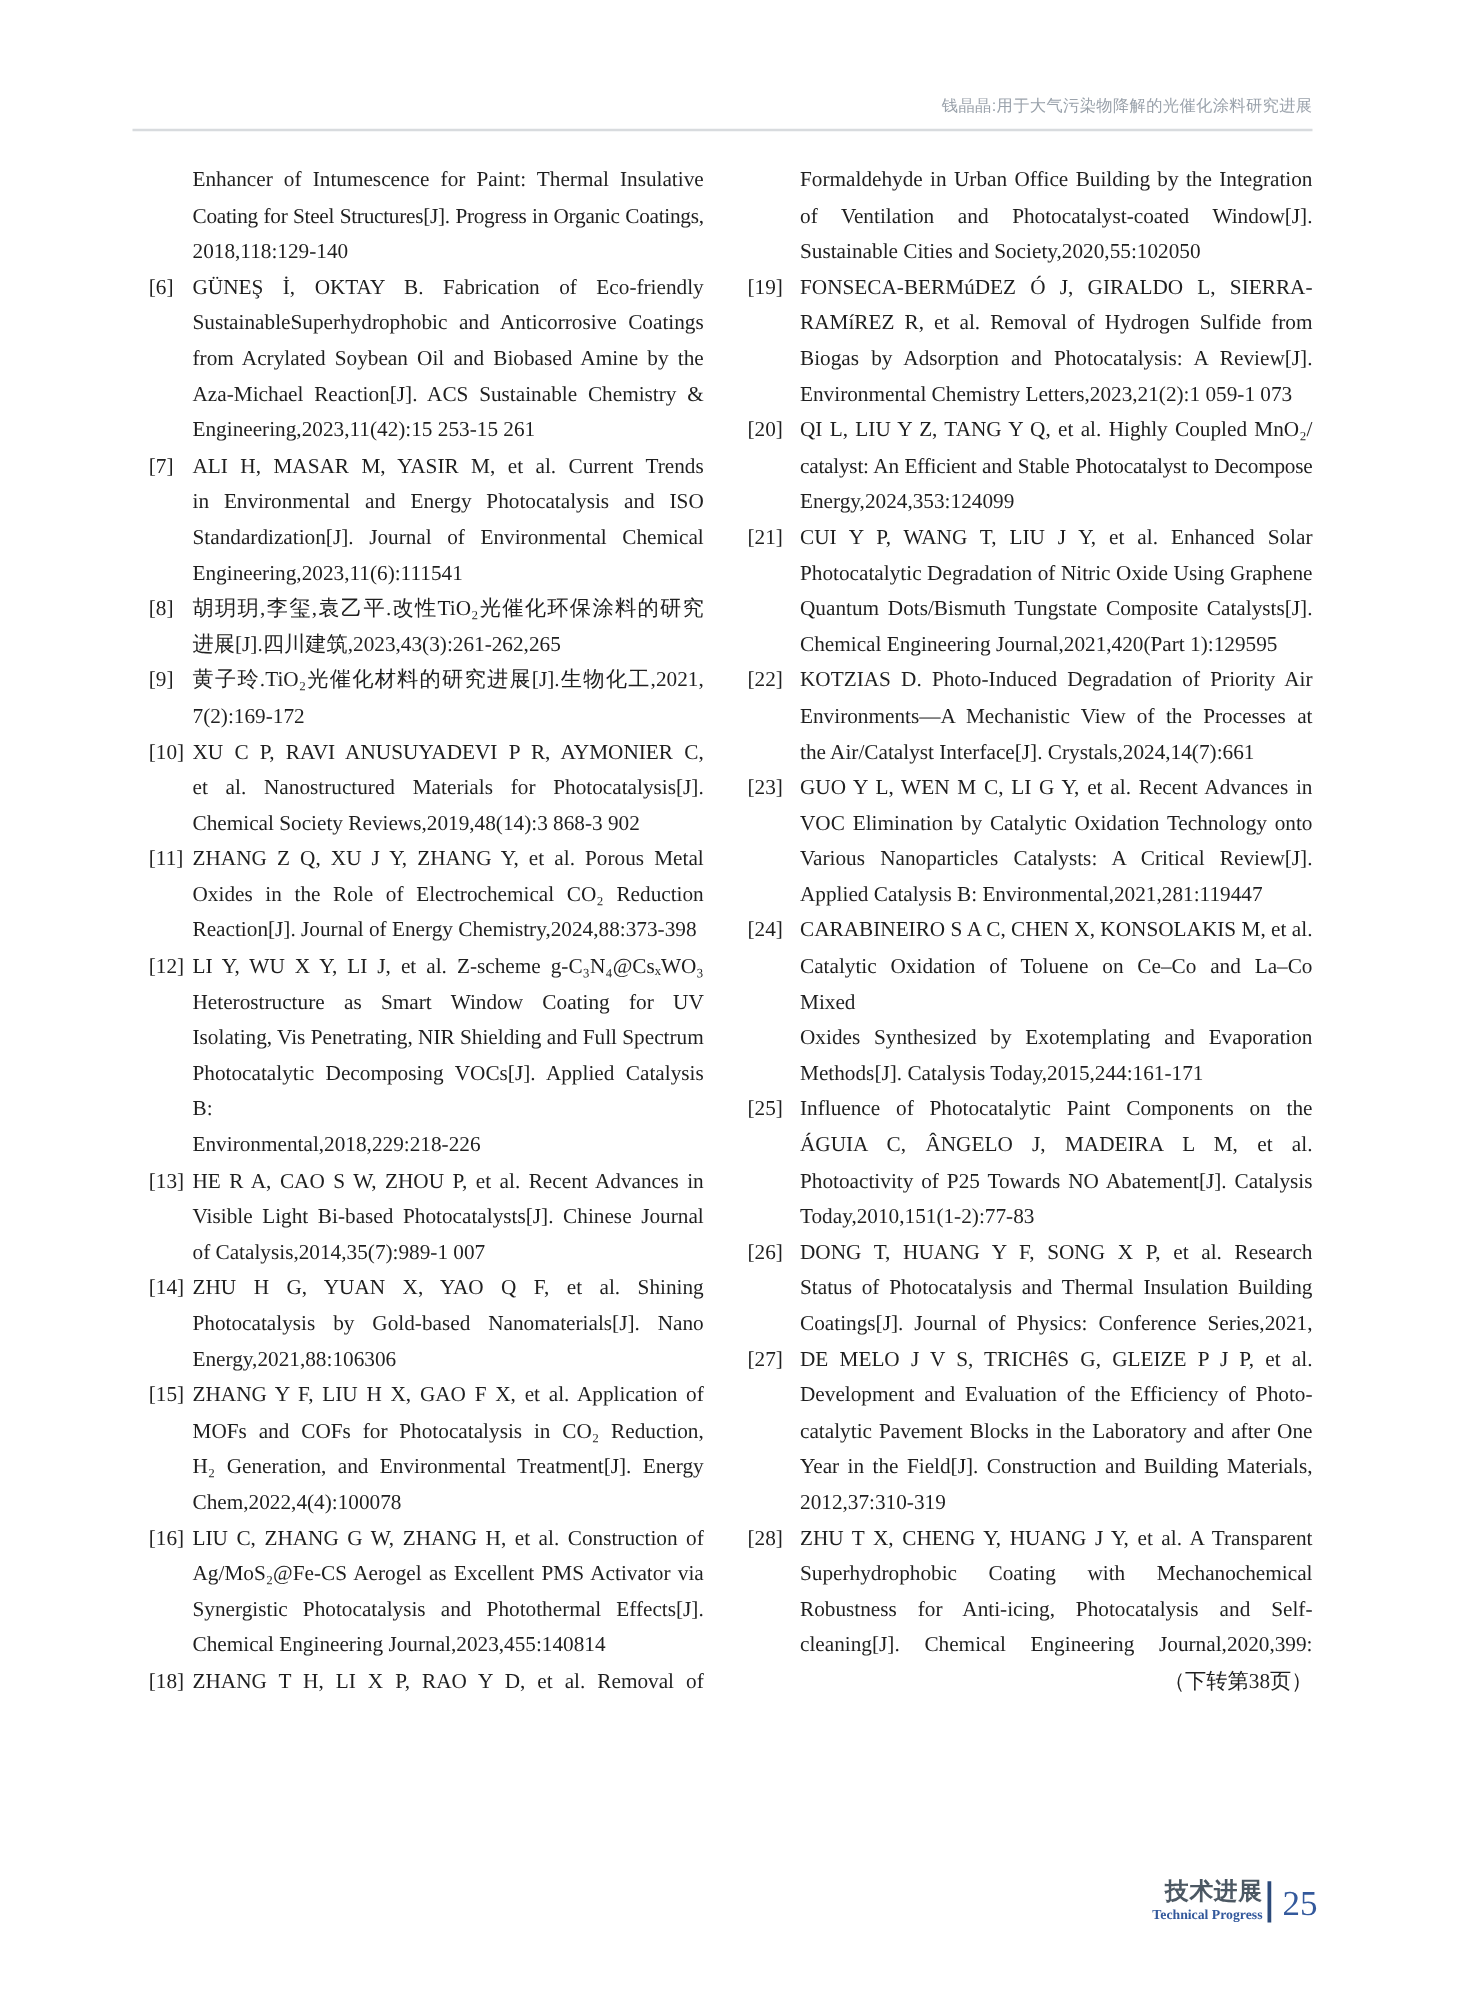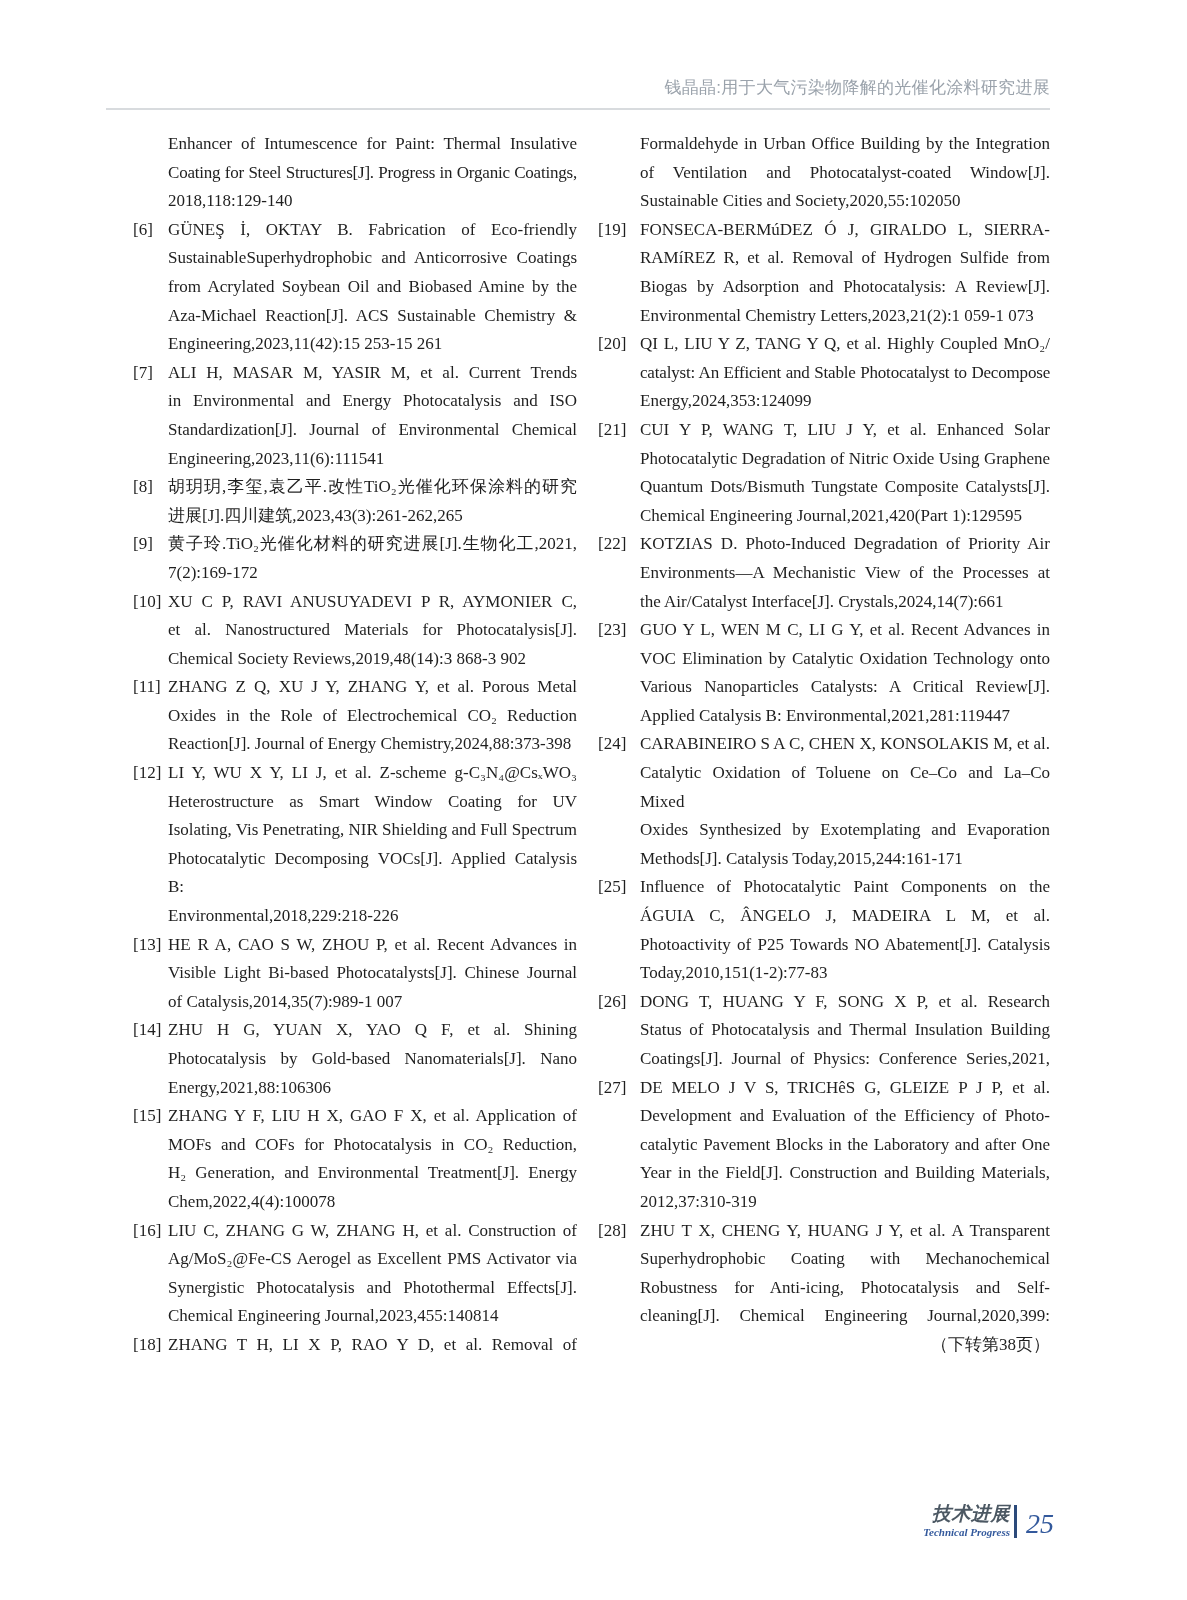--- a/index.html
+++ b/index.html
@@ -19,34 +19,34 @@
     overflow:hidden;
     font-family:"Liberation Serif","DejaVu Serif","DejaVu Sans",serif;
     color:var(--body-text);
   }
   
   .running-header{
     position:absolute;
     left:106px;right:137px;top:76px;
     text-align:right;
     font-family:"Liberation Sans","DejaVu Sans",sans-serif;
-    font-size:17px;
+    font-size:13px;
     letter-spacing:0.3px;
     color:var(--header-text);
     padding-bottom:9px;
     border-bottom:2px solid var(--header-rule);
   }
   
   .col{
     position:absolute;
     top:130px;
     font-size:17px;
     line-height:28.6px;
   }
-  .col-left{left:133px;width:444px;}
+  .col-left{left:119px;width:444px;}
   .col-right{left:598px;width:452px;}
   .ref{position:relative;}
   .col-left .ref{padding-left:35px;}
   .col-right .ref{padding-left:42px;}
   .ref-label{position:absolute;left:0;top:0;}
   .line{
     text-align:justify;
     text-align-last:justify;
   }
   .line.flush{
@@ -56,21 +56,20 @@
   .continuation-note{
     text-align:right;
     text-align-last:right;
   }
   
   .footer{
     position:absolute;
     right:133px;top:1502px;
     display:flex;
     align-items:center;
-    font-style:italic;
   }
   .footer-titles{
     display:flex;flex-direction:column;align-items:flex-end;
     line-height:1.05;
   }
   .footer-title-cn{
     font-family:"Liberation Sans","DejaVu Sans",sans-serif;
     font-weight:bold;
     font-size:19px;
     letter-spacing:0.5px;

